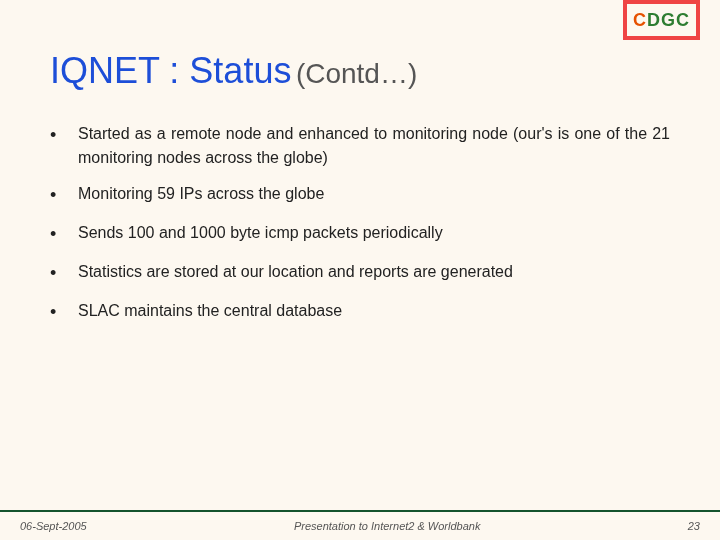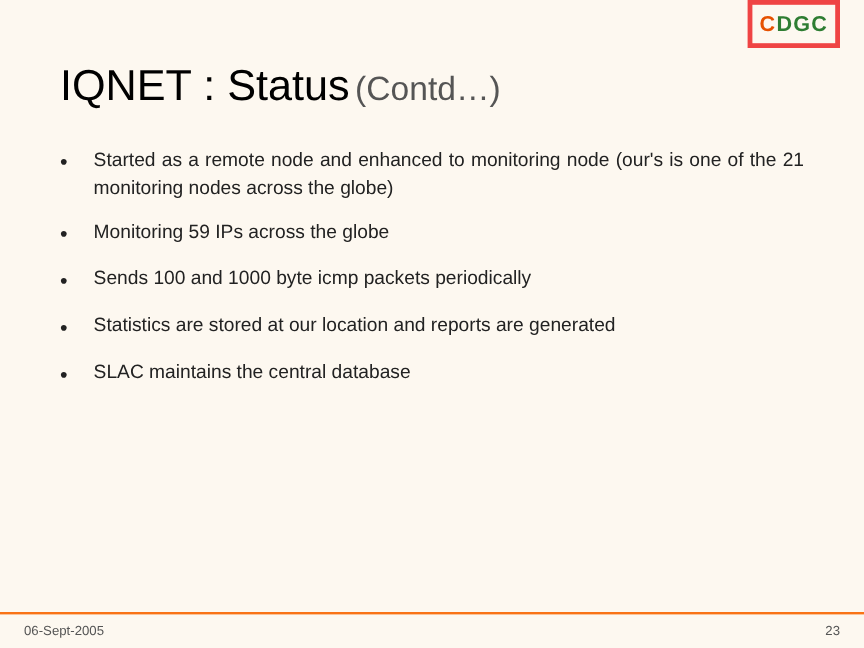--- a/index.html
+++ b/index.html
@@ -45,21 +45,21 @@
     }
 
     .title-area {
       margin-top: 20px;
       margin-bottom: 30px;
     }
 
     .slide-title {
       font-size: 36px;
       font-weight: normal;
-      color: #000000;
+      color: #1d4ed8;
     }
 
     .slide-title-contd {
       font-size: 28px;
       color: #555;
       font-weight: normal;
     }
 
     .content-area {
       margin-top: 10px;
@@ -94,21 +94,22 @@
     .footer {
       position: absolute;
       bottom: 0;
       left: 0;
       right: 0;
       height: 30px;
       display: flex;
       align-items: center;
       justify-content: space-between;
       padding: 0 20px;
-      border-top: 2px solid #f97316;
+      border-top: 2px solid #14532d;
+      font-style: italic;
     }
 
     .footer-date {
       font-size: 11px;
       color: #555;
     }
 
     .footer-center {
       font-size: 11px;
       color: #555;
@@ -155,16 +156,17 @@
       </li>
       <li>
         <span class="bullet">•</span>
         <span class="bullet-text">SLAC maintains the central database</span>
       </li>
     </ul>
   </div>
 
   <div class="footer">
     <span class="footer-date">06-Sept-2005</span>
+    <span class="footer-center">Presentation to Internet2 &amp; Worldbank</span>
     <span class="footer-page">23</span>
   </div>
 
 </div>
 
 </body></html>

